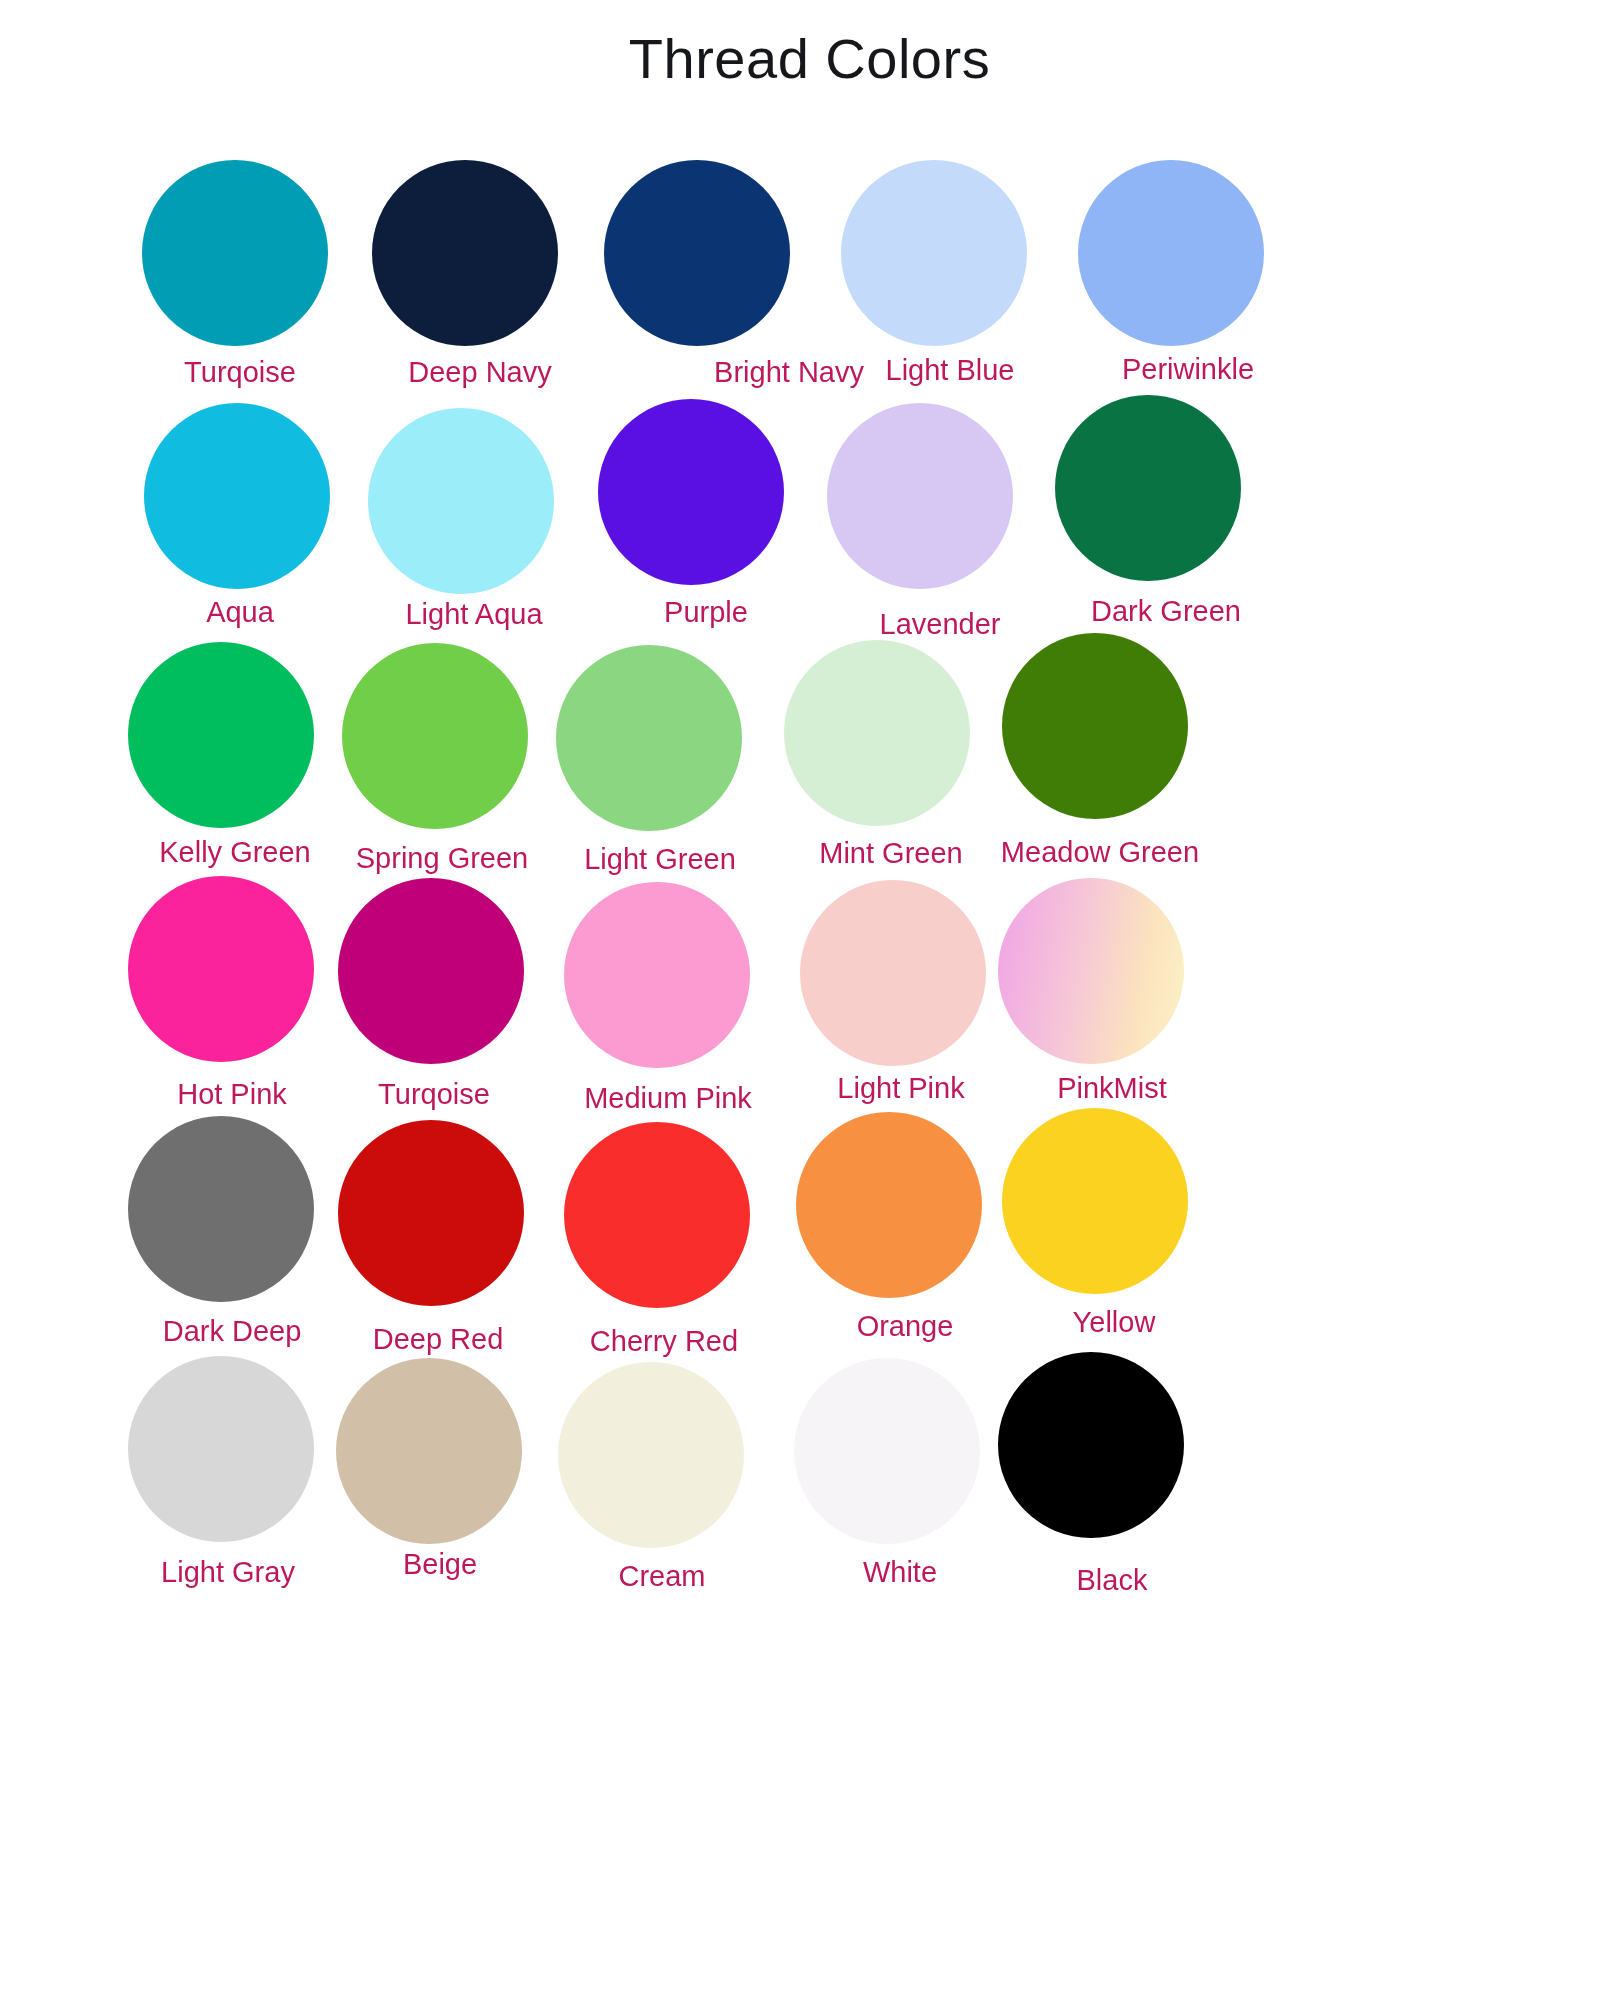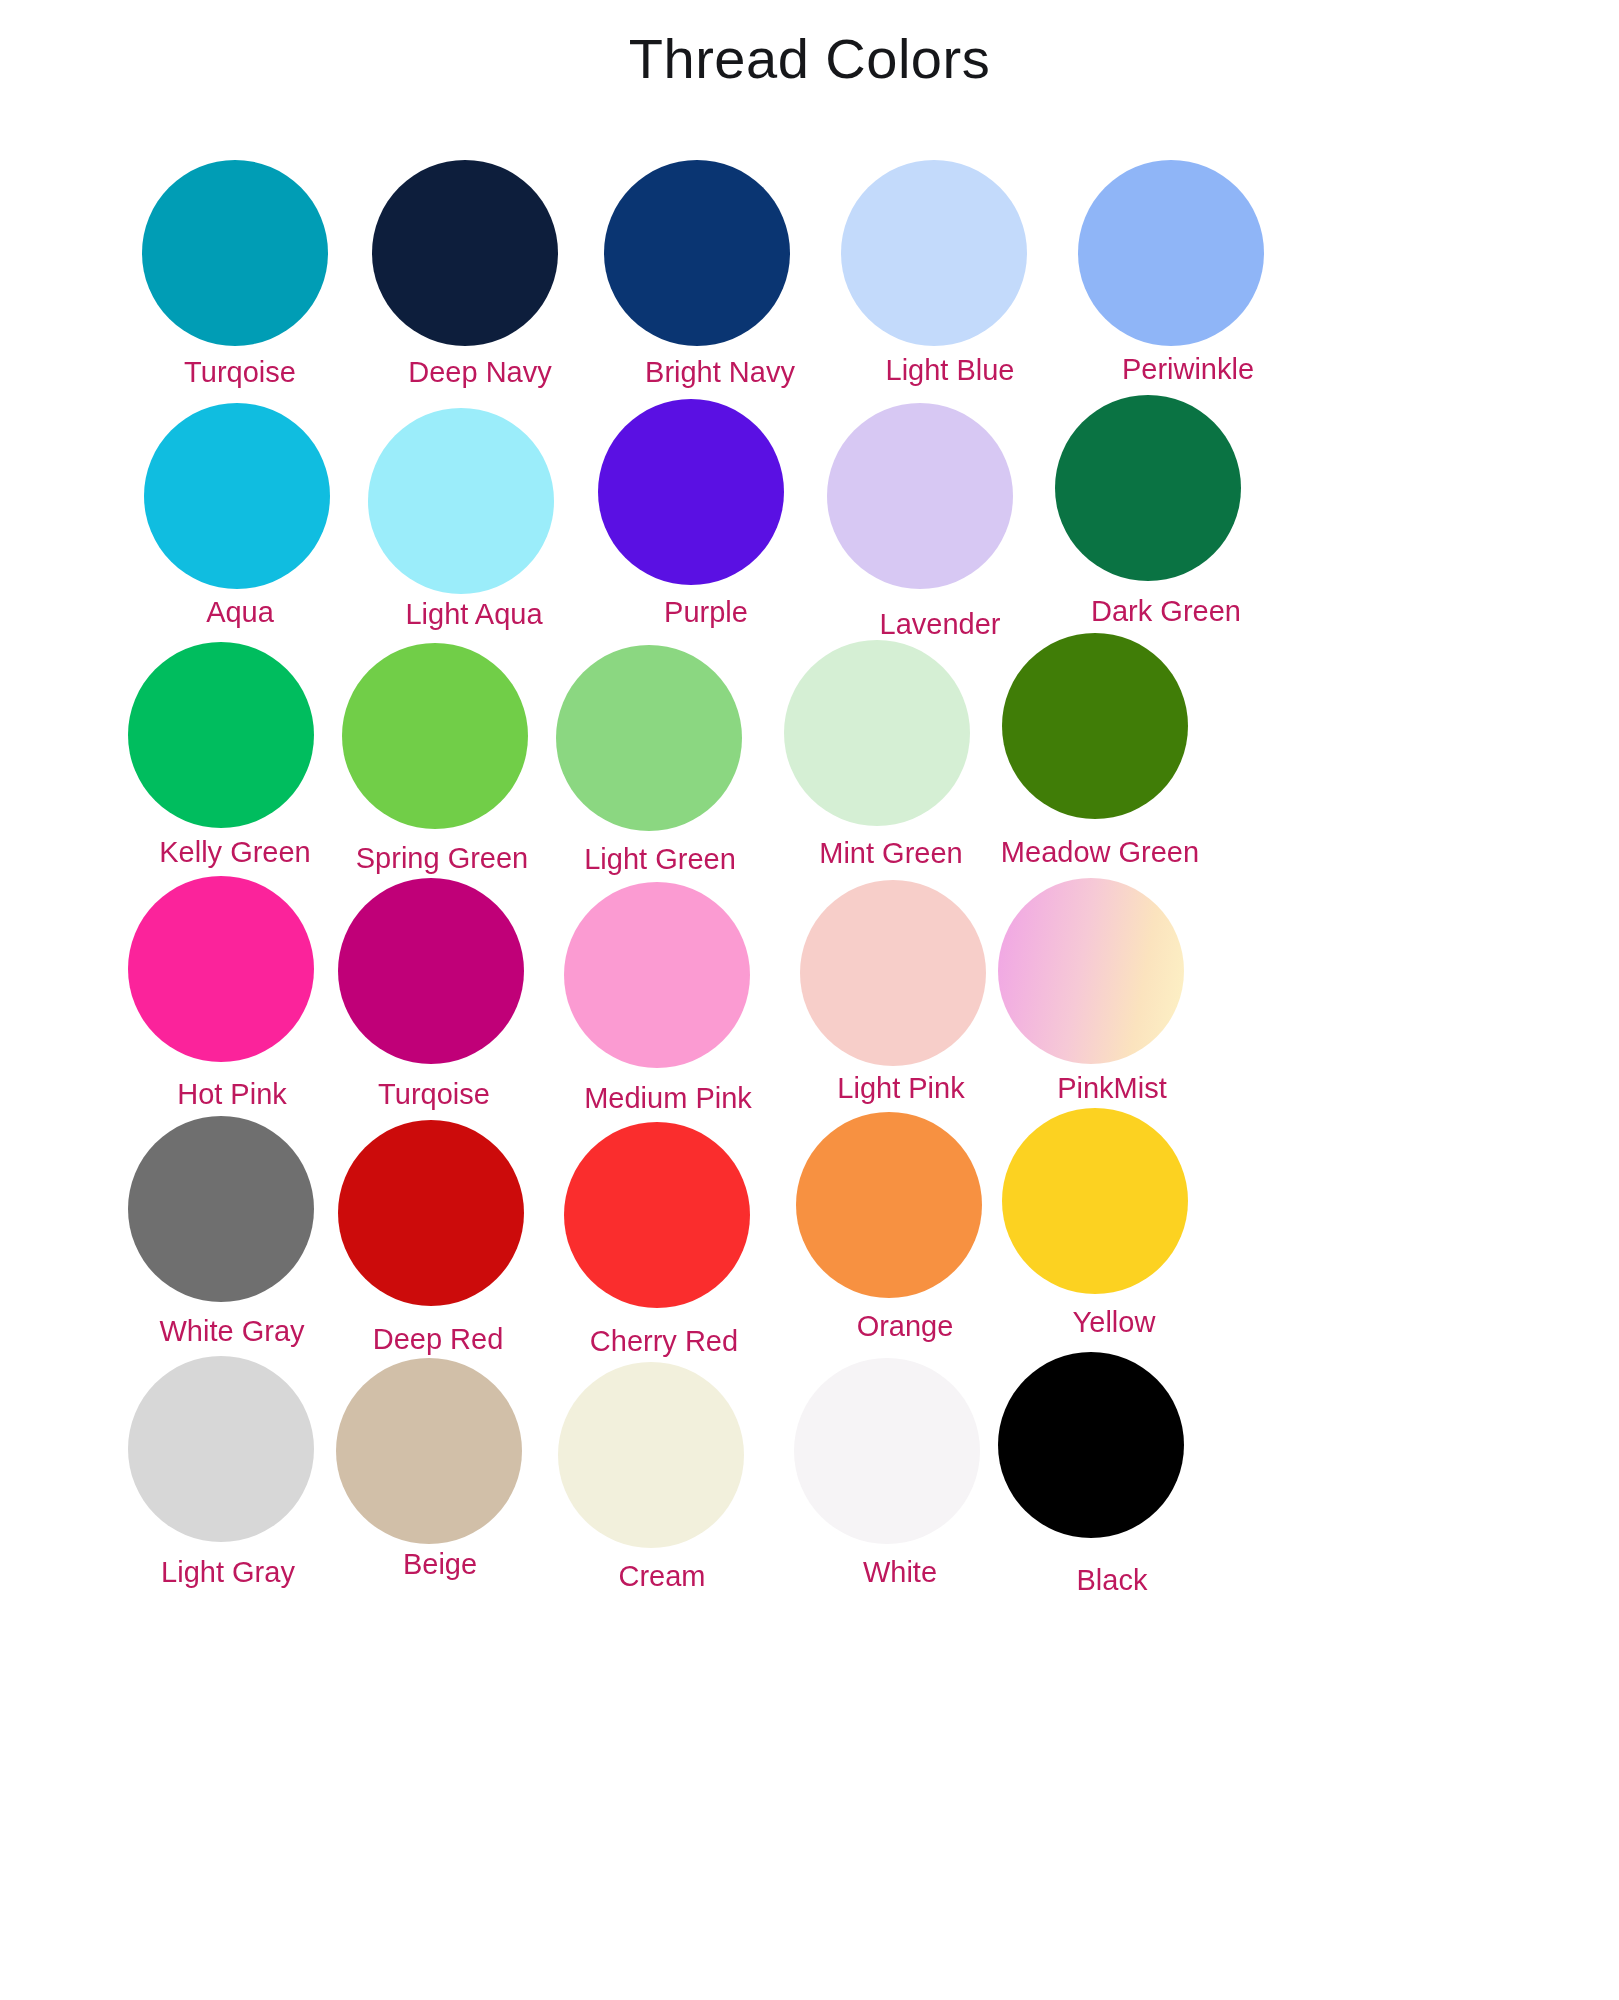--- a/index.html
+++ b/index.html
@@ -80,21 +80,21 @@
       <div class="swatch-cell" style="left: 0px; top: 0px; width: 1440px; height: 0px;">
         <div class="swatch-circle" title="Turqoise" style="left: 46px; top: 0px; background: rgb(0, 157, 181);"></div>
         <div class="swatch-label" style="left: 0px; top: 196px; font-size: 29px;">Turqoise</div>
       </div>
       <div class="swatch-cell" style="left: 0px; top: 0px; width: 1440px; height: 0px;">
         <div class="swatch-circle" title="Deep Navy" style="left: 276px; top: 0px; background: rgb(13, 30, 60);"></div>
         <div class="swatch-label" style="left: 240px; top: 196px; font-size: 29px;">Deep Navy</div>
       </div>
       <div class="swatch-cell" style="left: 0px; top: 0px; width: 1440px; height: 0px;">
         <div class="swatch-circle" title="Bright Navy" style="left: 508px; top: 0px; background: rgb(10, 53, 114);"></div>
-        <div class="swatch-label" style="left: 480px; top: 196px; font-size: 29px;">Bright Navy</div>
+        <div class="swatch-label" style="left: 480px; top: 196px; font-size: 29px; text-align: right;">Bright Navy</div>
       </div>
       <div class="swatch-cell" style="left: 0px; top: 0px; width: 1440px; height: 0px;">
         <div class="swatch-circle" title="Light Blue" style="left: 745px; top: 0px; background: rgb(195, 218, 251);"></div>
         <div class="swatch-label" style="left: 710px; top: 194px; font-size: 29px;">Light Blue</div>
       </div>
       <div class="swatch-cell" style="left: 0px; top: 0px; width: 1440px; height: 0px;">
         <div class="swatch-circle" title="Periwinkle" style="left: 982px; top: 0px; background: rgb(143, 181, 247);"></div>
         <div class="swatch-label" style="left: 948px; top: 193px; font-size: 29px;">Periwinkle</div>
       </div>
       <div class="swatch-cell" style="left: 0px; top: 0px; width: 1440px; height: 0px;">
@@ -152,21 +152,21 @@
       <div class="swatch-cell" style="left: 0px; top: 0px; width: 1440px; height: 0px;">
         <div class="swatch-circle" title="Light Pink" style="left: 704px; top: 720px; background: rgb(247, 206, 201);"></div>
         <div class="swatch-label" style="left: 661px; top: 912px; font-size: 29px;">Light Pink</div>
       </div>
       <div class="swatch-cell" style="left: 0px; top: 0px; width: 1440px; height: 0px;">
         <div class="swatch-circle" title="PinkMist" style="left: 902px; top: 718px; background: linear-gradient(100deg, rgb(240, 163, 230) 0%, rgb(246, 201, 214) 45%, rgb(251, 227, 190) 75%, rgb(253, 243, 198) 100%);"></div>
         <div class="swatch-label" style="left: 872px; top: 912px; font-size: 29px;">PinkMist</div>
       </div>
       <div class="swatch-cell" style="left: 0px; top: 0px; width: 1440px; height: 0px;">
         <div class="swatch-circle" title="Dark Gray" style="left: 32px; top: 956px; background: rgb(111, 111, 111);"></div>
-        <div class="swatch-label" style="left: -8px; top: 1155px; font-size: 29px;">White Gray</div>
+        <div class="swatch-label" style="left: -8px; top: 1155px; font-size: 29px;">Dark Deep</div>
       </div>
       <div class="swatch-cell" style="left: 0px; top: 0px; width: 1440px; height: 0px;">
         <div class="swatch-circle" title="Deep Red" style="left: 242px; top: 960px; background: rgb(204, 11, 11);"></div>
         <div class="swatch-label" style="left: 198px; top: 1163px; font-size: 29px;">Deep Red</div>
       </div>
       <div class="swatch-cell" style="left: 0px; top: 0px; width: 1440px; height: 0px;">
         <div class="swatch-circle" title="Cherry Red" style="left: 468px; top: 962px; background: rgb(250, 45, 45);"></div>
         <div class="swatch-label" style="left: 424px; top: 1165px; font-size: 29px;">Cherry Red</div>
       </div>
       <div class="swatch-cell" style="left: 0px; top: 0px; width: 1440px; height: 0px;">

